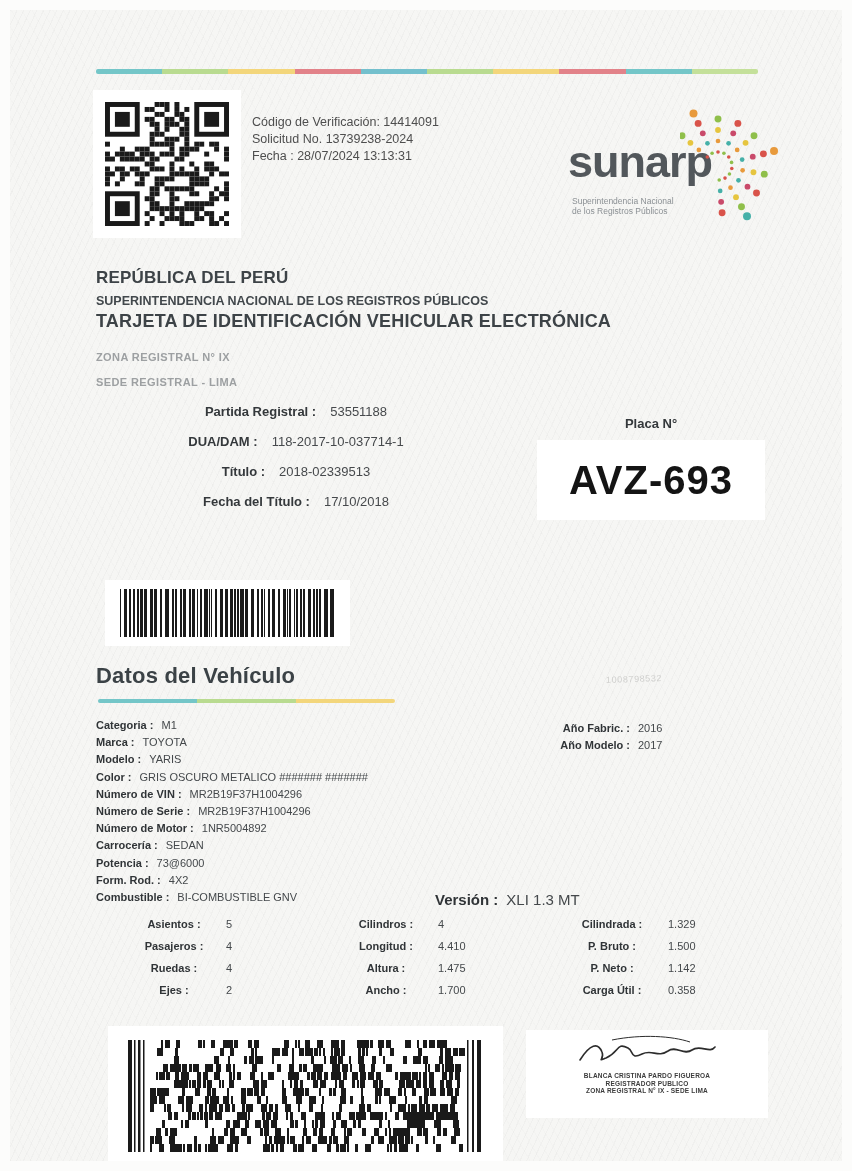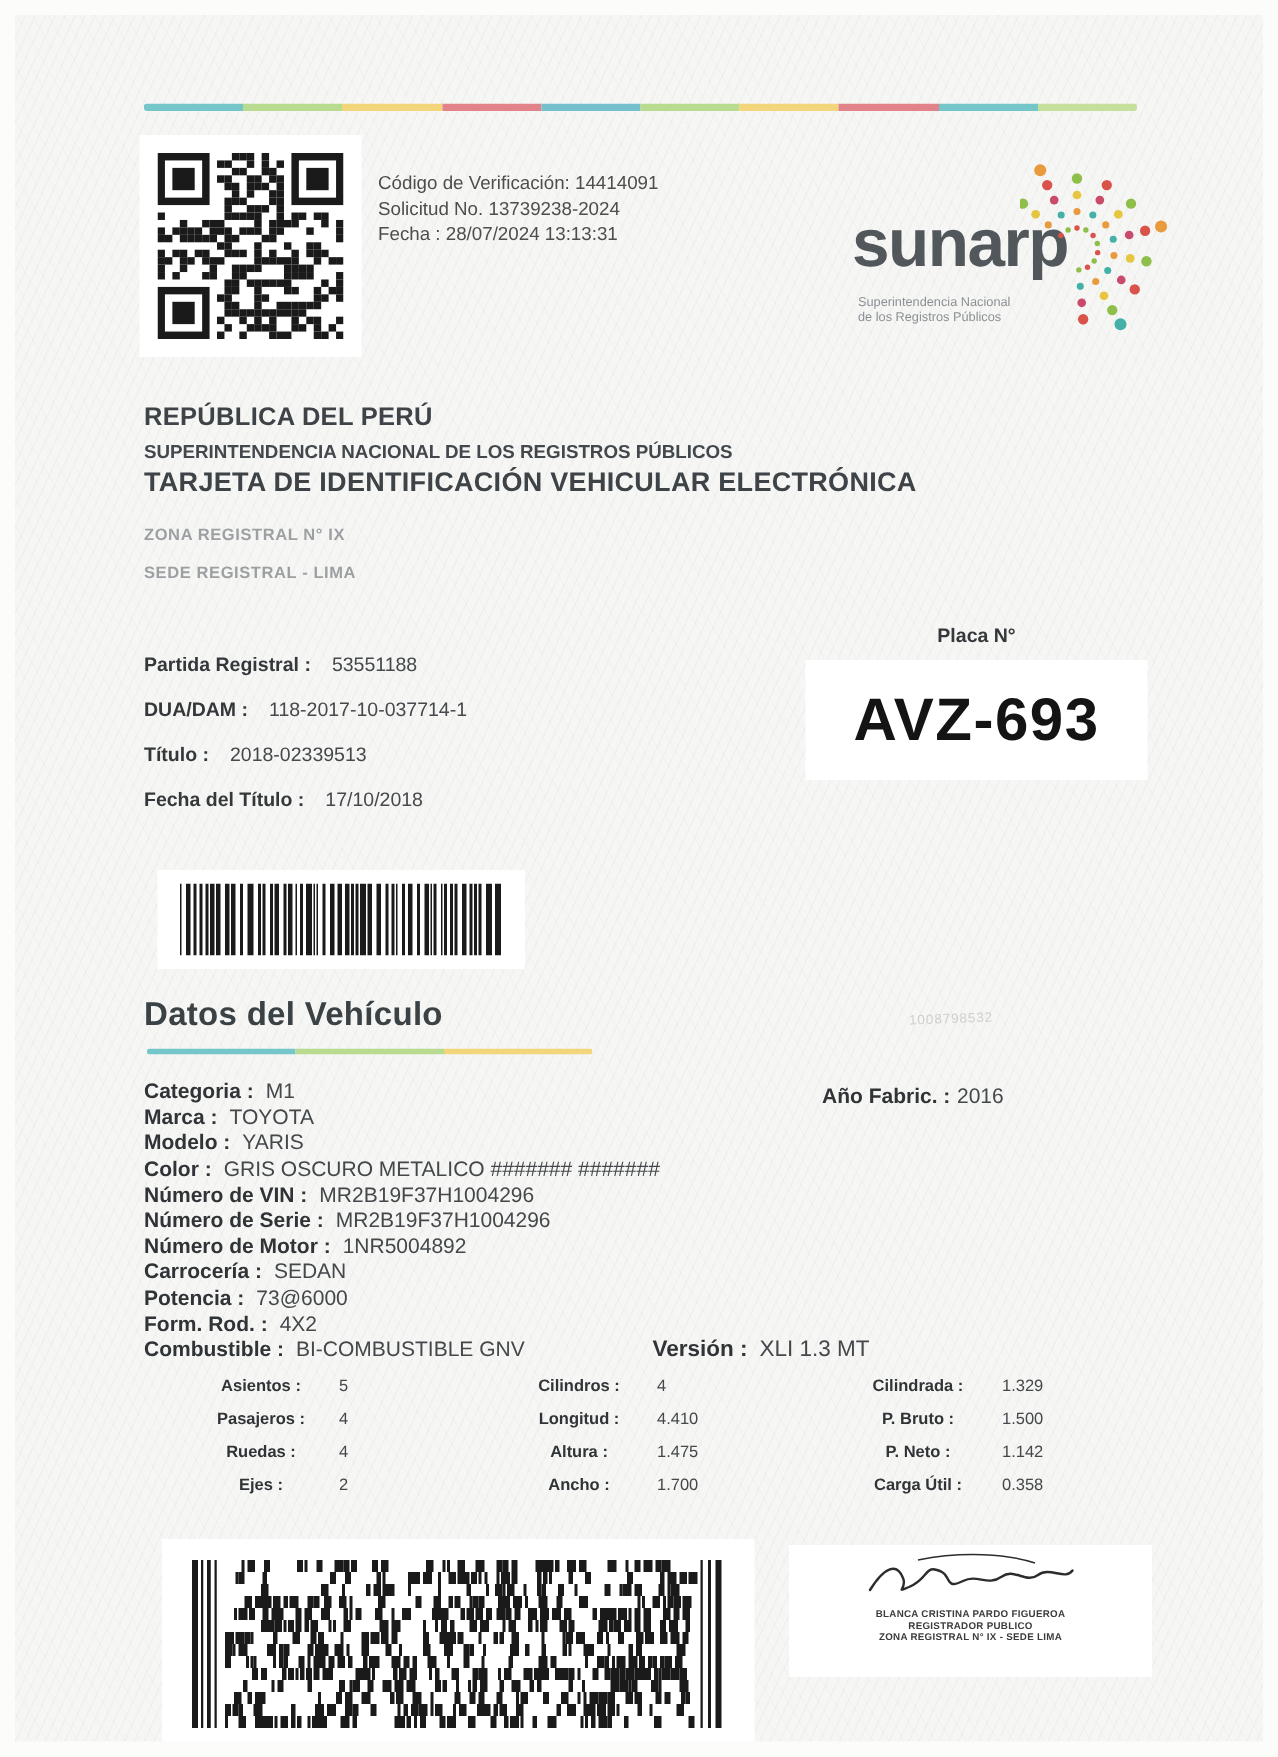--- a/index.html
+++ b/index.html
@@ -37,40 +37,40 @@
   .logo-sub{position:absolute;left:10px;top:96px;font-size:8.5px;line-height:10px;color:#8b9094;}
 
   
   .h-country{left:86px;top:258px;font-size:17px;font-weight:bold;color:#3d4347;letter-spacing:.2px;}
   .h-inst{left:86px;top:284px;font-size:12.5px;font-weight:bold;color:#42484c;}
   .h-doc{left:86px;top:301px;font-size:18px;font-weight:bold;color:#3d4347;letter-spacing:.2px;}
   .h-zona{left:86px;top:341px;font-size:11px;font-weight:bold;color:#9da0a2;letter-spacing:.4px;}
   .h-sede{left:86px;top:366px;font-size:11px;font-weight:bold;color:#9da0a2;letter-spacing:.4px;}
 
   
-  .reg-fields{left:86px;top:425px;width:400px;}
+  .reg-fields{left:86px;top:394px;width:400px;text-align:center;}
   .reg-row{margin-bottom:13px;font-size:13px;height:17px;}
   .reg-row .lab{font-weight:bold;color:#34383b;display:inline-block;}
   .reg-row .val{margin-left:14px;color:#46494c;}
 
   .placa-label{left:527px;top:406px;width:228px;text-align:center;font-size:13px;font-weight:bold;color:#34383b;}
   .placa-box{left:527px;top:430px;width:228px;height:80px;background:#ffffff;display:flex;align-items:center;justify-content:center;}
   .placa-value{font-size:40px;font-weight:bold;color:#141414;letter-spacing:1px;}
 
   
   .bc1-box{left:95px;top:570px;width:245px;height:66px;background:#ffffff;display:flex;align-items:center;justify-content:center;}
 
   
   .sec-title{left:86px;top:653px;font-size:22px;font-weight:bold;color:#3b4246;letter-spacing:.2px;}
   .sec-underline{left:88px;top:689px;width:297px;height:4px;display:flex;border-radius:2px;overflow:hidden;}
   .sec-underline span{flex:1 1 0;}
   .watermark{left:596px;top:664px;font-size:9px;color:#cfcfcd;letter-spacing:.6px;transform:rotate(-2deg);}
 
   .vfields{left:86px;top:709px;width:420px;}
-  .vrow{height:17.2px;font-size:14px;white-space:nowrap;}
+  .vrow{height:17.2px;font-size:11px;white-space:nowrap;}
   .vrow .lab{font-weight:bold;color:#303437;}
   .vrow .val{margin-left:8px;color:#44484b;}
 
   .vright{left:538px;top:712px;width:240px;}
   .vright .vrow .lab{display:inline-block;width:82px;text-align:right;}
 
   .version-row{left:425px;top:881px;font-size:15px;white-space:nowrap;}
   .version-row .lab{font-weight:bold;color:#303437;}
   .version-row .val{margin-left:8px;color:#44484b;}
 
@@ -485,20 +485,21 @@
       <div class="vrow"><span class="lab">Número de VIN :</span><span class="val">MR2B19F37H1004296</span></div>
       <div class="vrow"><span class="lab">Número de Serie :</span><span class="val">MR2B19F37H1004296</span></div>
       <div class="vrow"><span class="lab">Número de Motor :</span><span class="val">1NR5004892</span></div>
       <div class="vrow"><span class="lab">Carrocería :</span><span class="val">SEDAN</span></div>
       <div class="vrow"><span class="lab">Potencia :</span><span class="val">73@6000</span></div>
       <div class="vrow"><span class="lab">Form. Rod. :</span><span class="val">4X2</span></div>
       <div class="vrow"><span class="lab">Combustible :</span><span class="val">BI-COMBUSTIBLE GNV</span></div>
     </div>
   <div class="abs vright">
       <div class="vrow"><span class="lab">Año Fabric. :</span><span class="val">2016</span></div>
+      <div class="vrow"><span class="lab">Año Modelo :</span><span class="val">2017</span></div>
     </div>
 
   <div class="abs version-row">
     <span class="lab">Versión :</span><span class="val">XLI 1.3 MT</span>
   </div>
 
   <div class="abs specs-col sc1">
       <div class="srow"><span class="lab">Asientos :</span><span class="val">5</span></div>
       <div class="srow"><span class="lab">Pasajeros :</span><span class="val">4</span></div>
       <div class="srow"><span class="lab">Ruedas :</span><span class="val">4</span></div>

